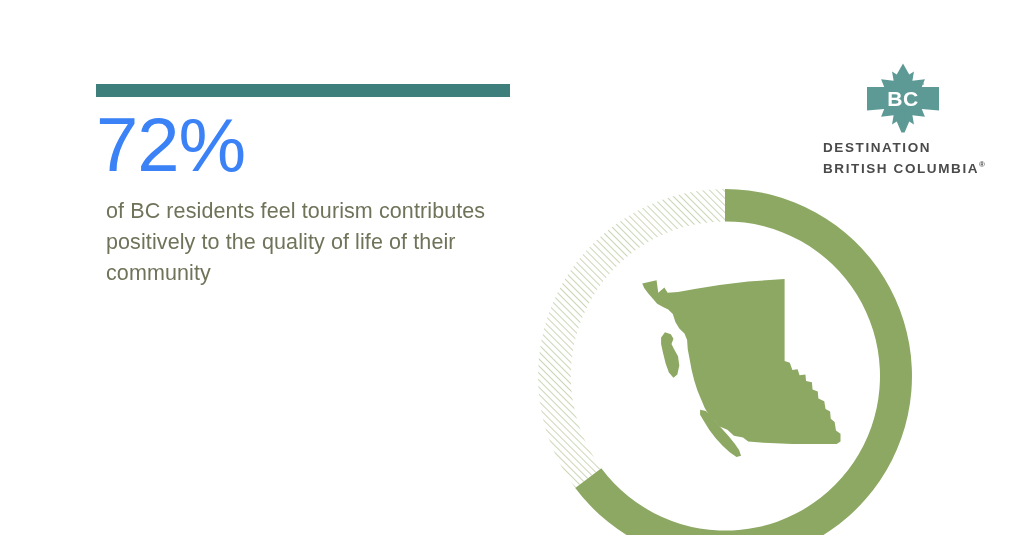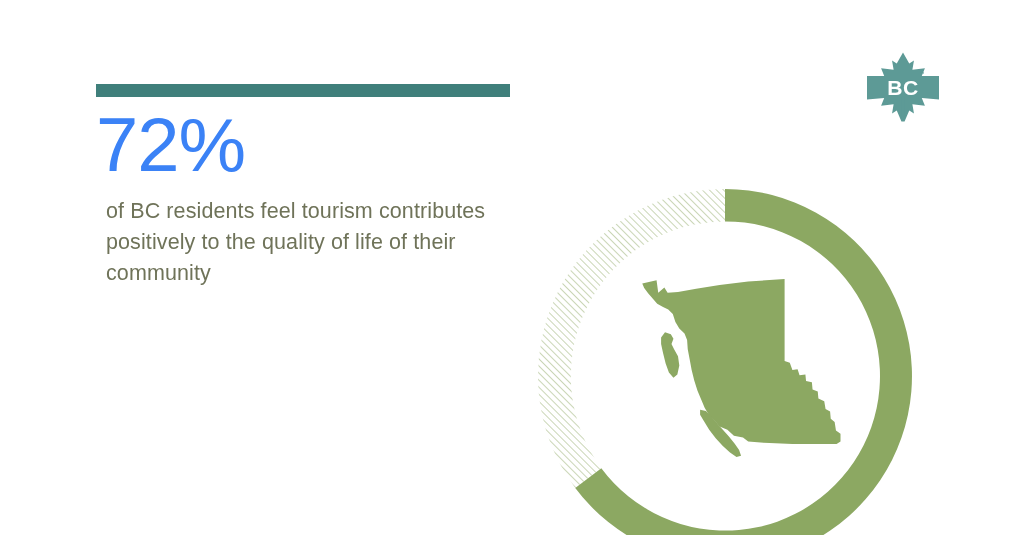--- a/index.html
+++ b/index.html
@@ -55,21 +55,21 @@
     margin: 10px;
     padding: 0;
     display: block;
     width: 445px;
   }
 
   
   #logo {
     position: absolute;
     left: 823px;
-    top: 51px;
+    top: 62px;
     width: 160px;
     height: 112px;
     text-align: left;
   }
   #logo-mark {
     display: block;
     margin: 0 auto;
     width: 80px;
     height: 72px;
   }
@@ -112,20 +112,26 @@
     <span id="stat-caption">of BC residents feel tourism contributes positively to the quality of life of their community</span>
   </div>
 
   <div id="logo">
     <svg id="logo-mark" viewBox="0 0 100 92">
       <path d="M50 2 L58 16 L64 12 L62 24 L78 22 L74 32 L96 32 L96 62 L74 60 L78 70 L62 68 L64 80 L58 76 L52 90 L48 90 L42 76 L36 80 L38 68 L22 70 L26 60 L4 62 L4 32 L26 32 L22 22 L38 24 L36 12 L42 16 Z" fill="#5d9a96"></path>
       <rect x="48.2" y="58" width="3.6" height="26" fill="#5d9a96"></rect>
       <text x="50" y="56" text-anchor="middle" font-family="Liberation Sans, sans-serif" font-size="27" font-weight="700" fill="#ffffff" letter-spacing="0.5">BC</text>
       <path d="M72 27 q4 -2 5 2 q-3 -1 -5 -2 Z" fill="#5d9a96"></path>
     </svg>
+    <div id="logo-wordmark">
+      <span class="logo-line" id="logo-line-1">DESTINATION</span>
+      <span class="logo-line" id="logo-line-2">
+        <span>BRITISH COLUMBIA</span><span class="reg-mark">®</span>
+      </span>
+    </div>
   </div>
 
   <div id="donut-chart">
     <svg id="donut-svg" viewBox="0 0 386 386">
       <defs>
         <pattern id="hatch" width="5" height="5" patternUnits="userSpaceOnUse" patternTransform="rotate(-45)">
           <rect width="5" height="5" fill="#ffffff"></rect>
           <line x1="0" y1="0" x2="0" y2="5" stroke="#8ca862" stroke-width="1.7" opacity="0.55"></line>
         </pattern>
       </defs>

